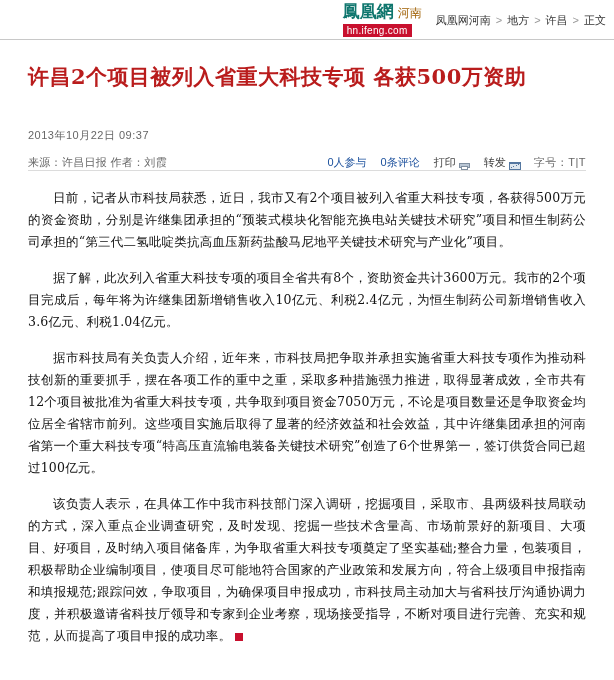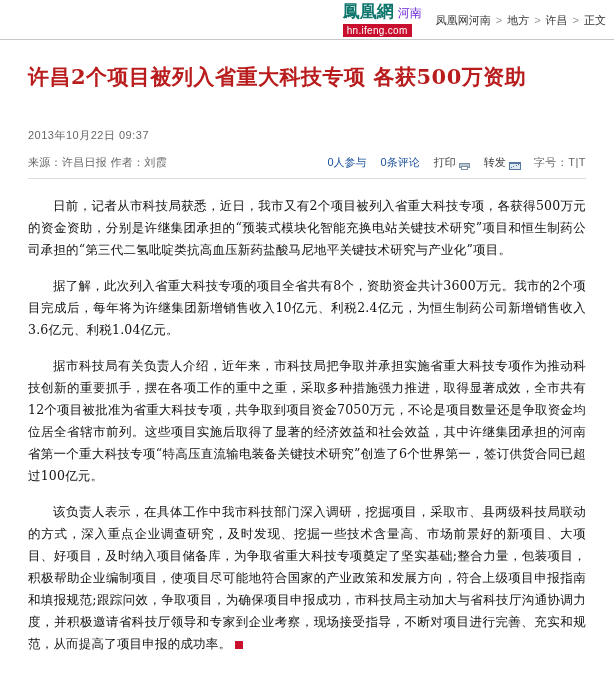--- a/index.html
+++ b/index.html
@@ -47,21 +47,21 @@
     font-family: "DejaVu Serif", "Liberation Serif", serif;
     font-weight: bold;
     font-size: 17px;
     color: #0f766e;
     letter-spacing: 0px;
     line-height: 19px;
   }
   .logo-sub {
     font-family: "DejaVu Serif", "Liberation Serif", serif;
     font-size: 12px;
-    color: #6d28d9;
+    color: #a16207;
     margin-left: 4px;
     line-height: 19px;
   }
   .logo-url {
     font-family: "Liberation Sans", sans-serif;
     font-size: 10px;
     color: #ffffff;
     background: #c8102e;
     padding: 0px 4px;
     line-height: 13px;
@@ -101,21 +101,20 @@
   .meta-date {
     font-size: 11px;
     color: #666;
     margin-top: 36px;
     letter-spacing: 0.5px;
   }
   .meta-row {
     display: flex;
     align-items: center;
     margin-top: 12px;
-    padding-bottom: 8px;
     border-bottom: 1px solid #dcdcdc;
     font-size: 11px;
     color: #666;
   }
   .meta-source {
     flex: 0 0 auto;
     color: #666;
     letter-spacing: 0.3px;
   }
   .meta-right {

